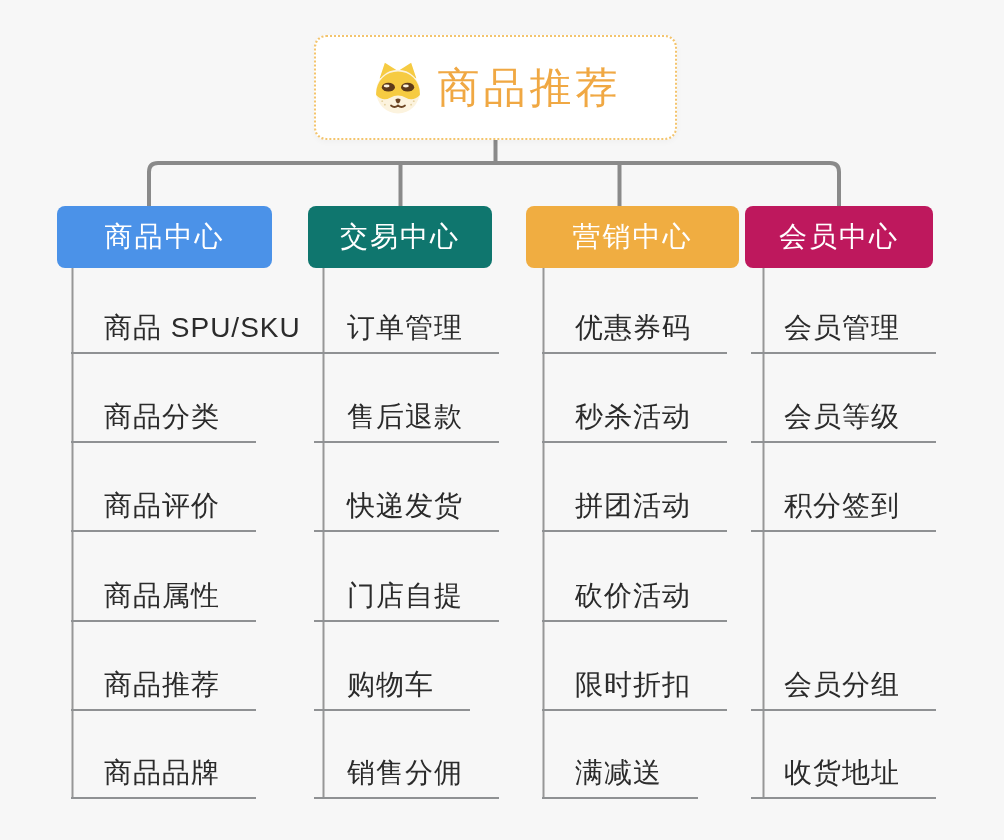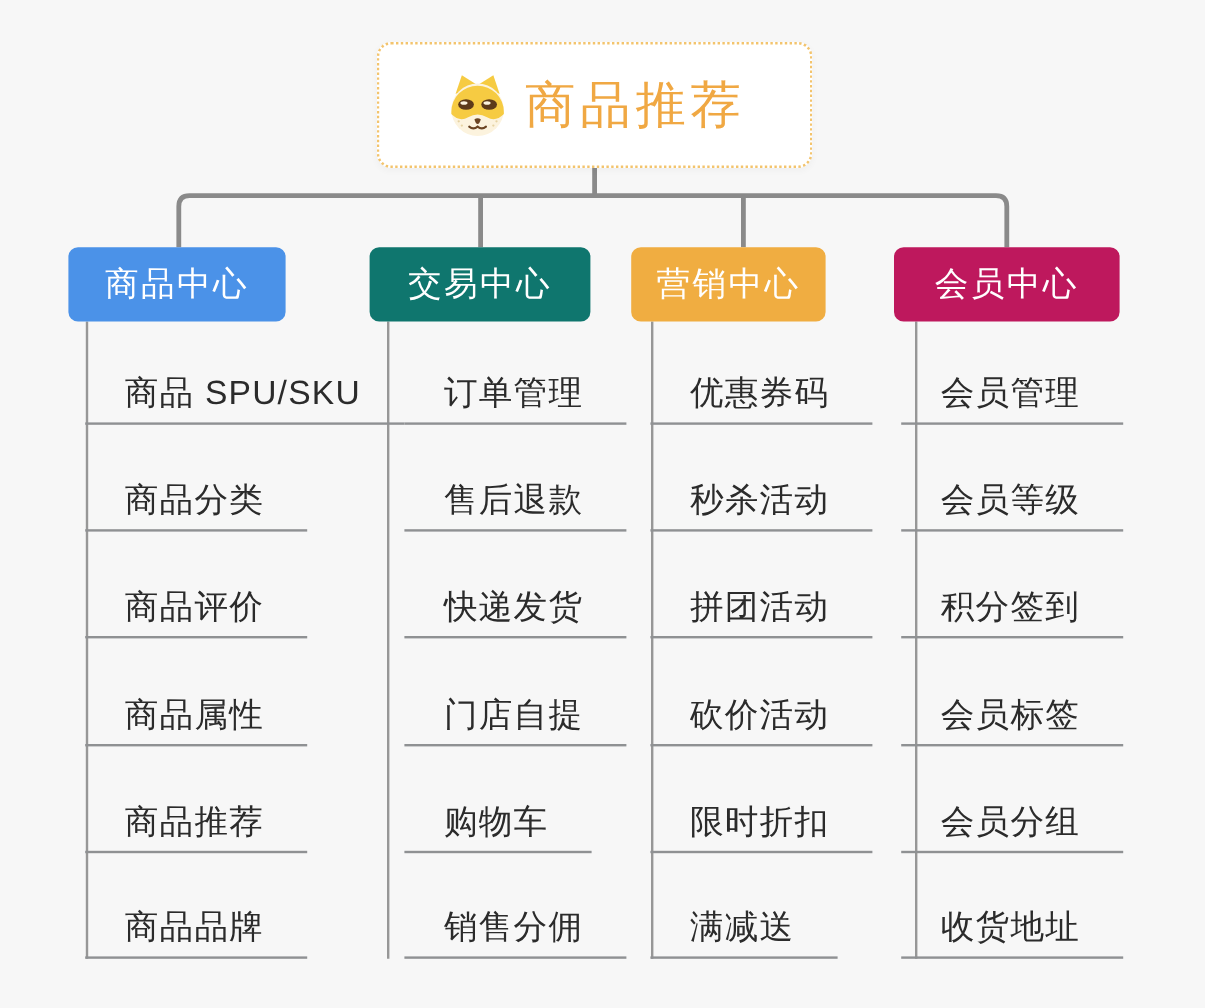--- a/index.html
+++ b/index.html
@@ -49,38 +49,38 @@
     border-radius: 8px;
     display: flex;
     align-items: center;
     justify-content: center;
     color: #ffffff;
     font-size: 28px;
     letter-spacing: 2px;
     white-space: nowrap;
     z-index: 2;
   }
-  .branch-1 { left: 57px;  width: 181px; }
+  .branch-1 { left: 57px;  width: 215px; }
   .branch-2 { left: 308px; width: 184px; }
-  .branch-3 { left: 526px; width: 162px; }
+  .branch-3 { left: 526px; width: 213px; }
   .branch-4 { left: 745px; width: 188px; }
   .leaf-node {
     position: absolute;
     box-sizing: border-box;
     padding: 0 36px 9px 33px;
     font-size: 28px;
     letter-spacing: 1px;
     line-height: 30px;
     color: #2b2b2b;
     border-bottom: 2px solid #8f9193;
     white-space: nowrap;
     z-index: 1;
   }
   .col-1 { left: 71px; }
-  .col-2 { left: 337px; }
+  .col-2 { left: 314px; }
   .col-3 { left: 542px; }
   .col-4 { left: 751px; }
   .row-1 { top: 313px; }
   .row-2 { top: 402px; }
   .row-3 { top: 491px; }
   .row-4 { top: 581px; }
   .row-5 { top: 670px; }
   .row-6 { top: 758px; }
 </style>
 </head>
@@ -155,17 +155,16 @@
   <div class="leaf-node col-3 row-1">优惠券码</div>
   <div class="leaf-node col-3 row-2">秒杀活动</div>
   <div class="leaf-node col-3 row-3">拼团活动</div>
   <div class="leaf-node col-3 row-4">砍价活动</div>
   <div class="leaf-node col-3 row-5">限时折扣</div>
   <div class="leaf-node col-3 row-6">满减送</div>
 
   <div class="leaf-node col-4 row-1">会员管理</div>
   <div class="leaf-node col-4 row-2">会员等级</div>
   <div class="leaf-node col-4 row-3">积分签到</div>
-  <div class="leaf-node col-4 row-4">会员标签</div>
   <div class="leaf-node col-4 row-5">会员分组</div>
   <div class="leaf-node col-4 row-6">收货地址</div>
 
 </div>
 
 </body></html>

